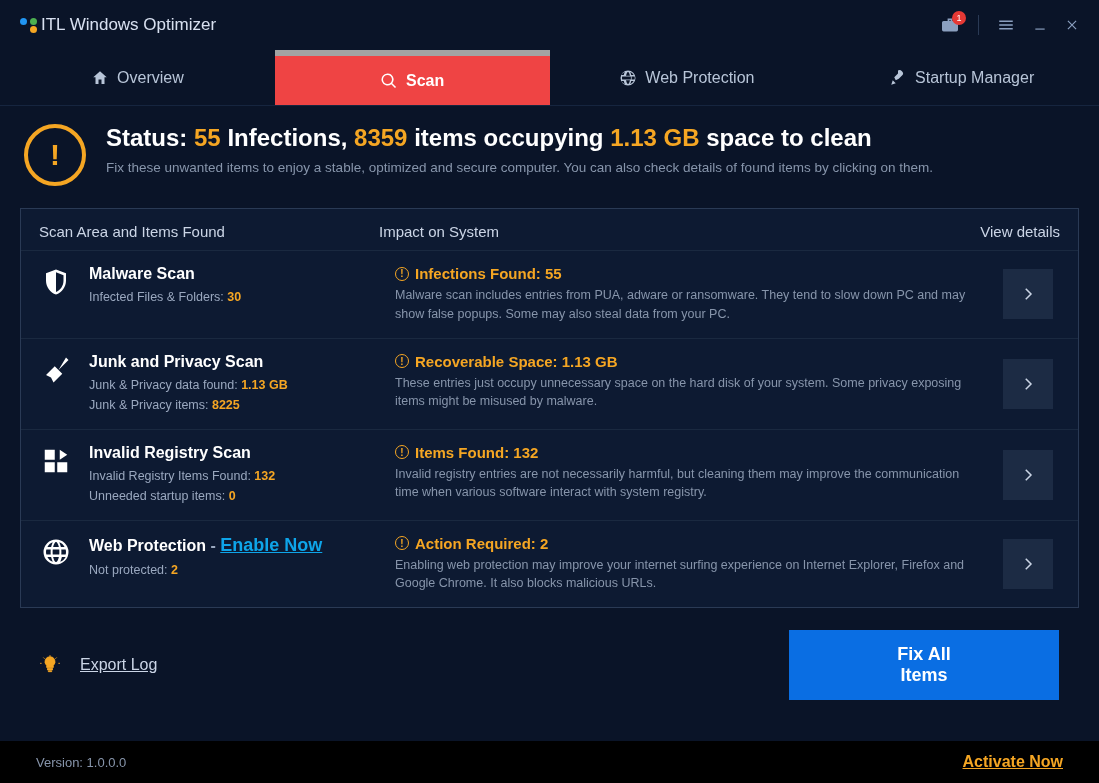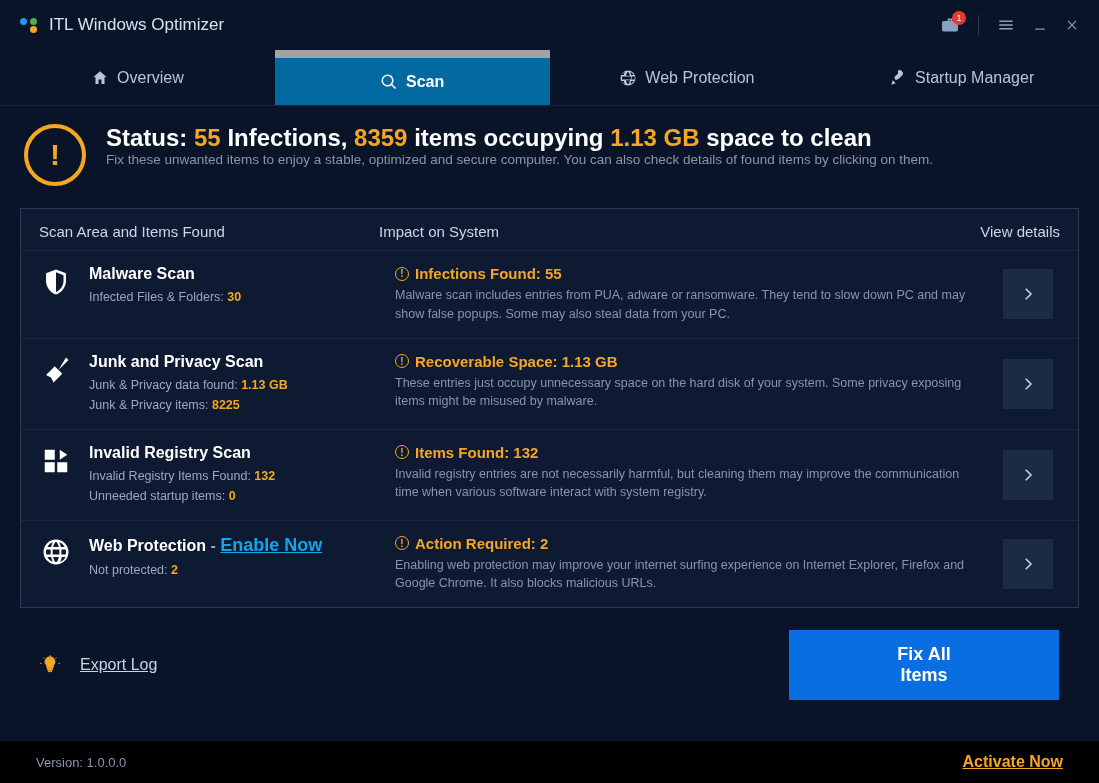--- a/index.html
+++ b/index.html
@@ -1,40 +1,40 @@
 <!DOCTYPE html>
 <html><head>
 <meta charset="utf-8">
 <style>
 *{margin:0;padding:0;box-sizing:border-box;font-family:"Segoe UI",Arial,sans-serif}
 body{background:#0a1428;color:#fff;width:1099px;height:783px;overflow:hidden;display:flex;flex-direction:column}
 .titlebar{display:flex;align-items:center;justify-content:space-between;padding:8px 20px;height:50px;background:#0a1428}
-.titlebar-left{display:flex;align-items:center;gap:8px}
+.titlebar-left{display:flex;align-items:center;}
 .logo-dots{display:flex;gap:3px}
 .logo-dots span{width:7px;height:7px;border-radius:50%}
 .logo-dots span:nth-child(1){background:#2196f3}
 .logo-dots span:nth-child(2){background:#4caf50}
 .logo-dots span:nth-child(3){background:#f5a623;margin-top:8px;margin-left:-10px}
 .title{font-size:17px;color:#d8e0f0;margin-left:4px}
 .titlebar-right{display:flex;align-items:center;gap:18px}
 .titlebar-icon{color:#8ba0c0;cursor:pointer;position:relative;display:inline-flex;align-items:center;justify-content:center}
 .badge{position:absolute;top:-6px;right:-6px;background:#e53935;color:#fff;border-radius:50%;width:14px;height:14px;font-size:9px;display:flex;align-items:center;justify-content:center}
 .vdiv{width:1px;height:20px;background:#2a3a55}
 .tabbar{display:flex;height:56px;background:#0a1428}
 .tab{flex:1;display:flex;align-items:center;justify-content:center;gap:8px;font-size:16px;color:#b8c5d8;cursor:pointer;border-bottom:1px solid #16253f}
-.tab.active{background:#0369a1;border-top:8px solid #a3a3a3;color:#fff;font-weight:600}
+.tab.active{background:#ef4444;border-top:6px solid #a3a3a3;color:#fff;font-weight:600}
 .tab svg{width:18px;height:18px;fill:#b8c5d8}
 .tab.active svg{fill:#fff}
 .content{flex:1;padding:18px 20px 0 20px;display:flex;flex-direction:column;overflow:hidden}
 .status-row{display:flex;align-items:flex-start;gap:20px;margin-bottom:22px;padding-left:4px}
 .status-icon{width:62px;height:62px;border:4px solid #f5a623;border-radius:50%;display:flex;align-items:center;justify-content:center;flex-shrink:0;background:#0a1428}
 .status-icon span{font-size:30px;font-weight:bold;color:#f5a623}
 .status-title{font-size:24px;font-weight:700;color:#fff}
 .status-title .accent{color:#f5a623}
-.status-sub{font-size:13.5px;color:#8795ab;margin-top:0}
+.status-sub{font-size:13.5px;color:#8795ab;margin-top:8px}
 .panel{border:1px solid #2a3a55;background:#0d1a32;display:flex;flex-direction:column}
 .panel-head{display:flex;padding:14px 18px 10px 18px;font-size:15px;color:#cbd5e6}
 .panel-head .c1{width:340px}
 .panel-head .c2{flex:1}
 .panel-head .c3{width:110px;text-align:right}
 .row{display:flex;padding:14px 18px;border-top:1px solid #1a2940;gap:16px}
 .row .icon{width:34px;flex-shrink:0;display:flex;justify-content:center;margin-top:2px}
 .row .c1{width:290px;flex-shrink:0}
 .row .c2{flex:1}
 .row .c3{width:64px;display:flex;align-items:center;justify-content:center}

